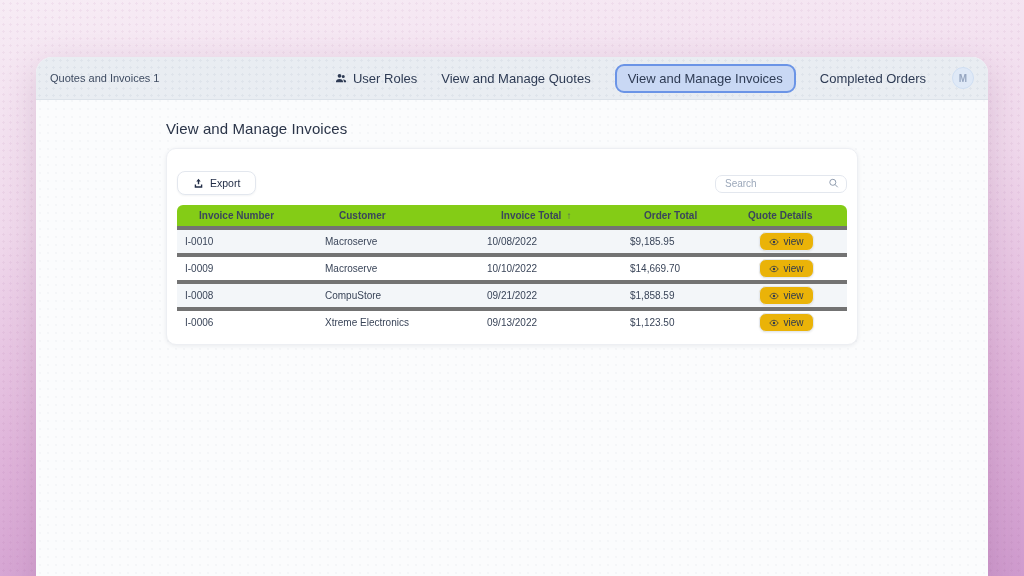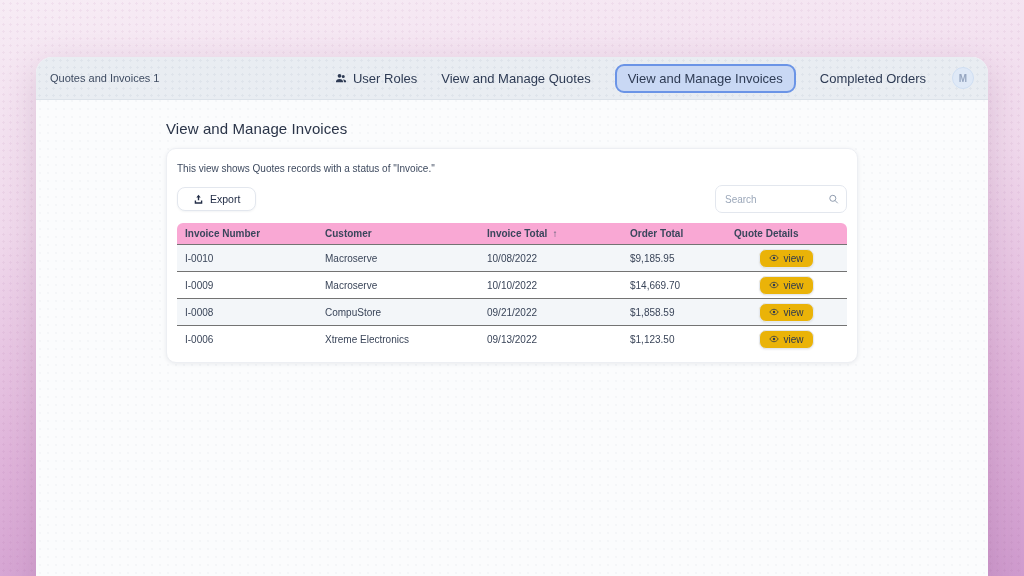--- a/index.html
+++ b/index.html
@@ -65,42 +65,42 @@
   .toolbar { margin-top: 11px; display: flex; align-items: center; justify-content: space-between; }
   .export-btn {
     display: inline-flex; align-items: center; gap: 6px;
     background: #fff; border: 1px solid #e3e7ee; border-radius: 8px;
     padding: 5px 15px; font-size: 10.5px; color: #232e47; font-weight: 500;
     box-shadow: 0 1px 2px rgba(20,30,60,0.05); cursor: pointer;
     font-family: "Liberation Sans", sans-serif;
   }
   .search-wrap { position: relative; }
   .search-input {
-    width: 132px; height: 28px; background: #fff;
+    width: 132px; height: 18px; background: #fff;
     border: 1px solid #e3e7ee; border-radius: 7px;
     padding: 0 26px 0 9px; font-size: 10px; color: #43506a; outline: none;
     font-family: "Liberation Sans", sans-serif;
   }
   .search-input::placeholder { color: #9ca8ba; }
   .search-icon { position: absolute; right: 8px; top: 50%; transform: translateY(-50%); display: flex; }
 
   .table { margin-top: 10px; width: 100%; }
   .trow {
     display: grid;
     grid-template-columns: 140px 162px 143px 104px 1fr;
     align-items: center;
   }
   .trow > div { padding-left: 8px; }
   .thead {
-    background: #f9a8d4; height: 21px; border-radius: 6px 6px 0 0;
-    font-size: 10px; font-weight: 600; color: #3a465c;
+    background: #84cc16; height: 21px; border-radius: 6px 6px 0 0;
+    font-size: 10px; font-weight: 600; color: #3a465c; padding-left: 14px;
   }
   .th { display: flex; align-items: center; gap: 5px; cursor: pointer; }
   .sort-arrow { font-size: 10px; color: #4a5668; }
-  .drow { height: 27px; font-size: 10px; color: #3a4559; border-top: 1px solid #737373; }
+  .drow { height: 27px; font-size: 10px; color: #3a4559; border-top: 4px solid #737373; }
   .drow.striped { background: #f3f6f9; }
   .cell-action { display: flex; justify-content: center; padding-left: 0 !important; }
   .view-btn {
     display: inline-flex; align-items: center; gap: 4px;
     background: #eab308; border: 1px solid #e4e8ee; border-radius: 7px;
     padding: 3px 9px; font-size: 10px; color: #2c3850; font-weight: 500;
     box-shadow: 0 1px 2px rgba(20,30,60,0.07); cursor: pointer;
     font-family: "Liberation Sans", sans-serif;
   }
   .icon { display: inline-flex; align-items: center; }
@@ -131,21 +131,20 @@
         <span>Completed Orders</span>
       </div>
       <div class="avatar">M</div>
     </div>
   </div>
 
   <div class="main">
     <div class="page-title">View and Manage Invoices</div>
 
     <div class="panel">
-      <div class="panel-sub">This view shows Quotes records with a status of "Invoice."</div>
 
       <div class="toolbar">
         <button class="export-btn">
           <span class="icon">
             <svg width="11" height="11" viewBox="0 0 16 16">
                 <path fill="#232e47" d="M8 1.2 11.2 5H9v4.2H7V5H4.8L8 1.2zM2.5 9.5h2v2.6h7V9.5h2v4.6h-11V9.5z"></path>
               </svg>
           </span>
           <span>Export</span>
         </button>

